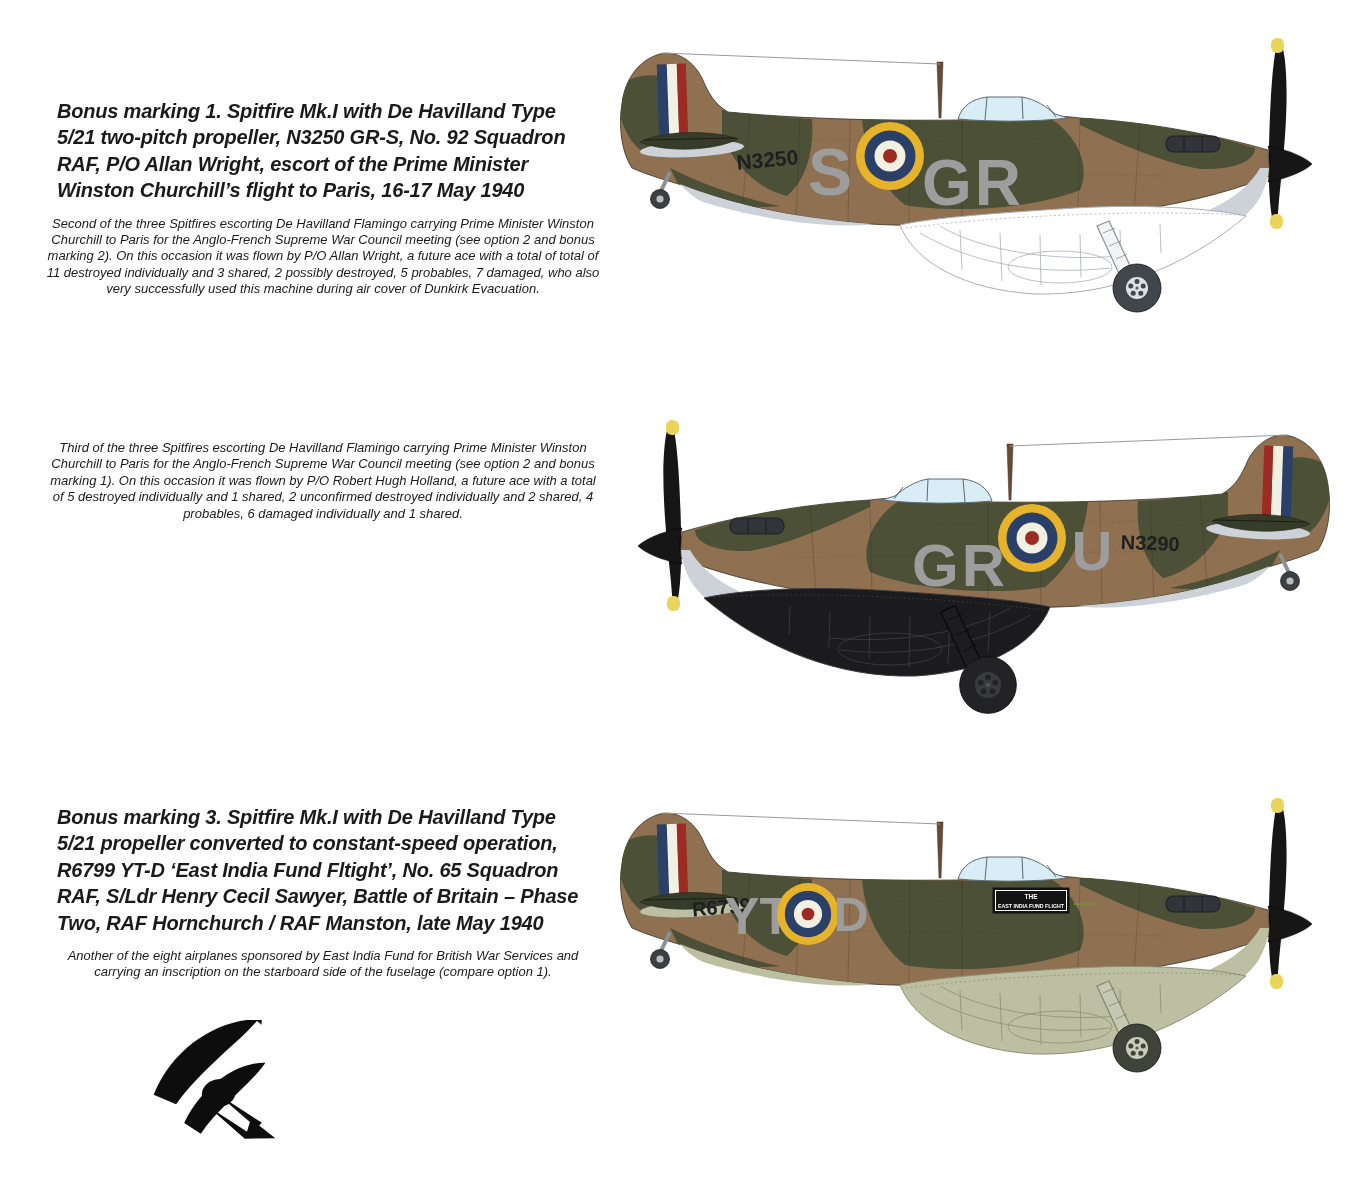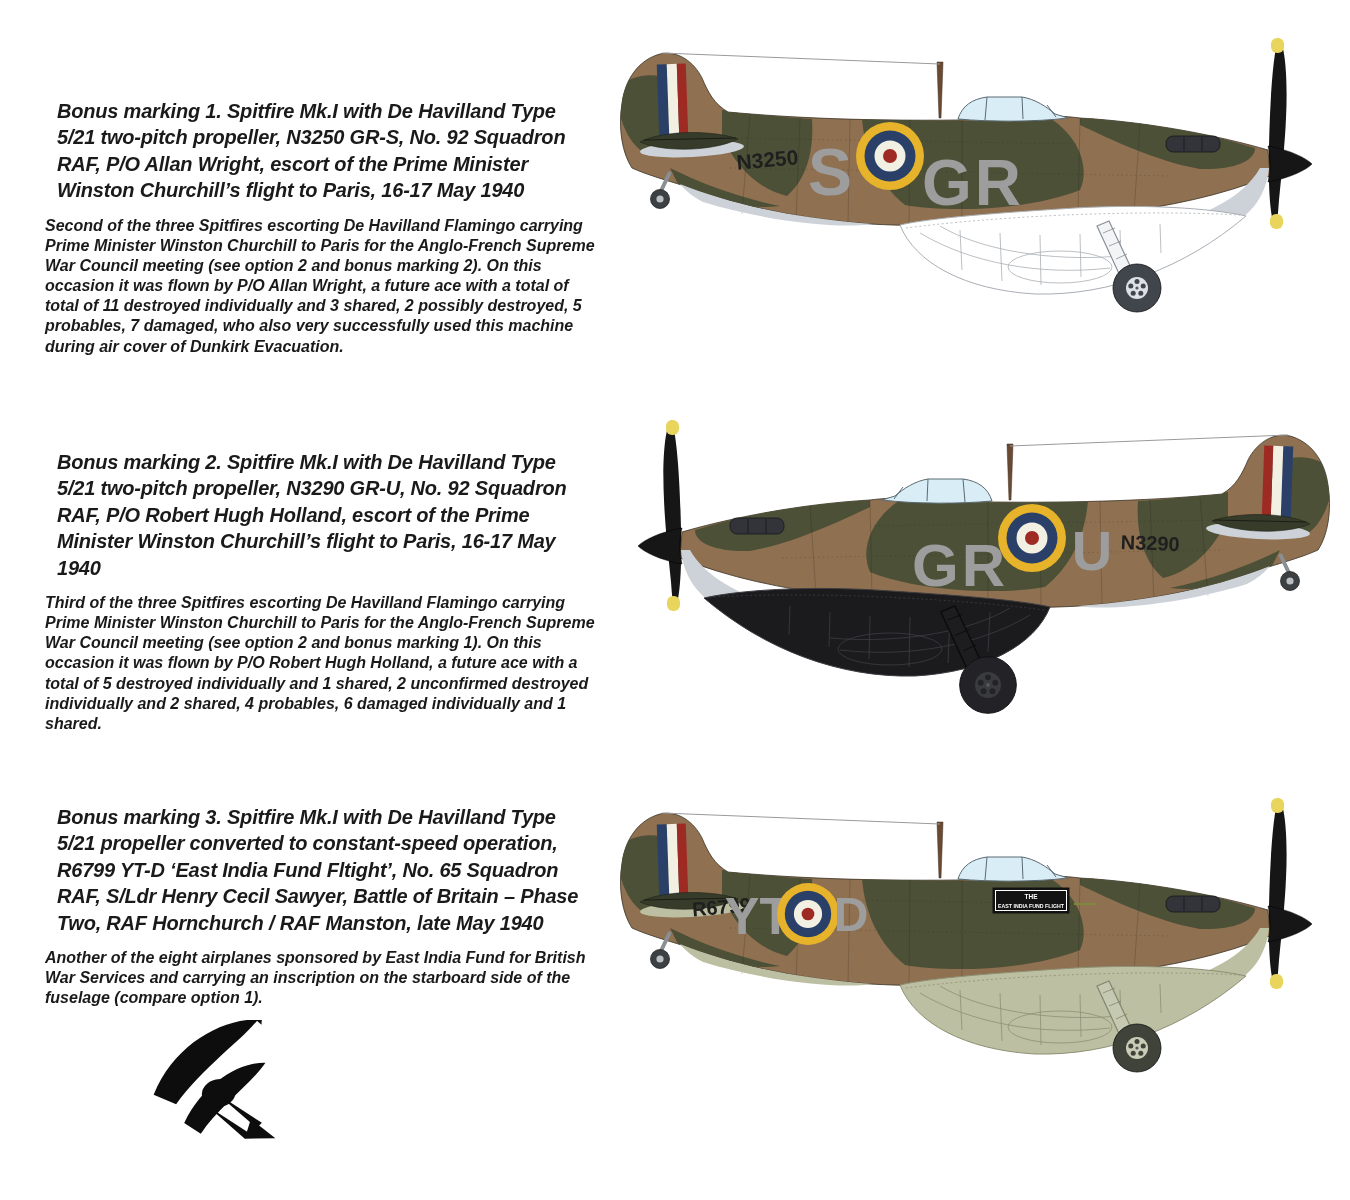--- a/index.html
+++ b/index.html
@@ -7,21 +7,21 @@
     --underside-silver:#cdd2d9; --underside-black:#1b1b1d; --underside-sky:#bcbfa1;
     --roundel-yellow:#e6b32a; --roundel-blue:#2a4068; --roundel-white:#f2efe3; --roundel-red:#9e2a24;
     --code-gray:#9d9d9d; --serial-black:#1f1f1f; --prop-black:#161616; --prop-tip:#e9d55c;
     --canopy-blue:#d9edf7; --text-black:#1a1a1a;
   }
   html,body{margin:0;padding:0;background:#fff;}
   #canvas{position:relative;width:1350px;height:1200px;background:#ffffff;overflow:hidden;
           font-family:"Liberation Sans",sans-serif;}
   .tblock{position:absolute;left:45px;width:556px;color:var(--text-black);font-style:italic;}
   .tblock .hd{font-size:20px;font-weight:bold;line-height:1.32;letter-spacing:-0.2px;margin:12px;}
-  .tblock .bd{font-size:16px;font-weight:bold;line-height:1.26;margin:3px 0 0 0;}
+  .tblock .bd{font-size:13px;font-weight:normal;line-height:1.26;margin:3px 0 0 0;text-align:center;}
   .acsvg{position:absolute;width:740px;height:320px;}
   .defs-holder{position:absolute;width:0;height:0;overflow:hidden;}
   svg text{font-family:"Liberation Sans",sans-serif;}
   .code-letter{font-weight:bold;fill:var(--code-gray);}
   .serial-text{font-weight:bold;fill:var(--serial-black);}
   
   #logo-box{position:absolute;left:47px;top:1052px;width:198px;height:102px;border:3px solid #101010;border-radius:14px;}
   #logo-inner{position:absolute;inset:3px;border:2px solid #101010;border-radius:9px;padding:2px 0 0 12px;}
   #logo-brand{font-size:54px;font-weight:900;letter-spacing:1px;color:#101010;line-height:1.0;}
   #logo-word{font-size:18px;font-weight:800;letter-spacing:7px;color:#101010;margin-top:1px;}
@@ -148,21 +148,20 @@
     <use href="#maingear" transform="translate(527,270)"></use>
     <text class="serial-text" x="158" y="149" font-size="21" text-anchor="middle" transform="rotate(-5 158 149)">N3250</text>
     <text class="code-letter" x="220" y="177" font-size="66" text-anchor="middle">S</text>
     <g transform="translate(280,138)">
         <use href="#roundel"></use>
       </g>
     <text class="code-letter" x="363" y="187" font-size="64" letter-spacing="3" text-anchor="middle">GR</text>
   </svg>
 
   <div class="tblock" style="top:437px;">
-    <p class="hd">Bonus marking 2. Spitfire Mk.I with De Havilland Type 5/21 two-pitch propeller, N3290 GR-U, No. 92 Squadron RAF, P/O Robert Hugh Holland, escort of the Prime Minister Winston Churchill’s flight to Paris, 16-17 May 1940</p>
     <p class="bd">Third of the three Spitfires escorting De Havilland Flamingo carrying Prime Minister Winston Churchill to Paris for the Anglo-French Supreme War Council meeting (see option 2 and bonus marking 1). On this occasion it was flown by P/O Robert Hugh Holland, a future ace with a total of 5 destroyed individually and 1 shared, 2 unconfirmed destroyed individually and 2 shared, 4 probables, 6 damaged individually and 1 shared.</p>
   </div>
 
   <svg class="acsvg" style="left:600px;top:400px; --wing:var(--underside-black); --wing-line:#3d3d42; --under-nose:var(--underside-silver); --under-rear:var(--underside-silver); --gear-fill:#1d1d1f; --gear-line:#0b0b0c; --tire:#232327; --hub:#3a3b3f;" viewBox="0 0 740 320">
     <g transform="translate(740,0) scale(-1,1)">
         <use href="#airframe"></use>
       </g>
     <use href="#maingear" transform="translate(388,285) scale(1.18)"></use>
     <text class="code-letter" x="360" y="186" font-size="60" letter-spacing="3" text-anchor="middle">GR</text>
     <g transform="translate(432,138)">

